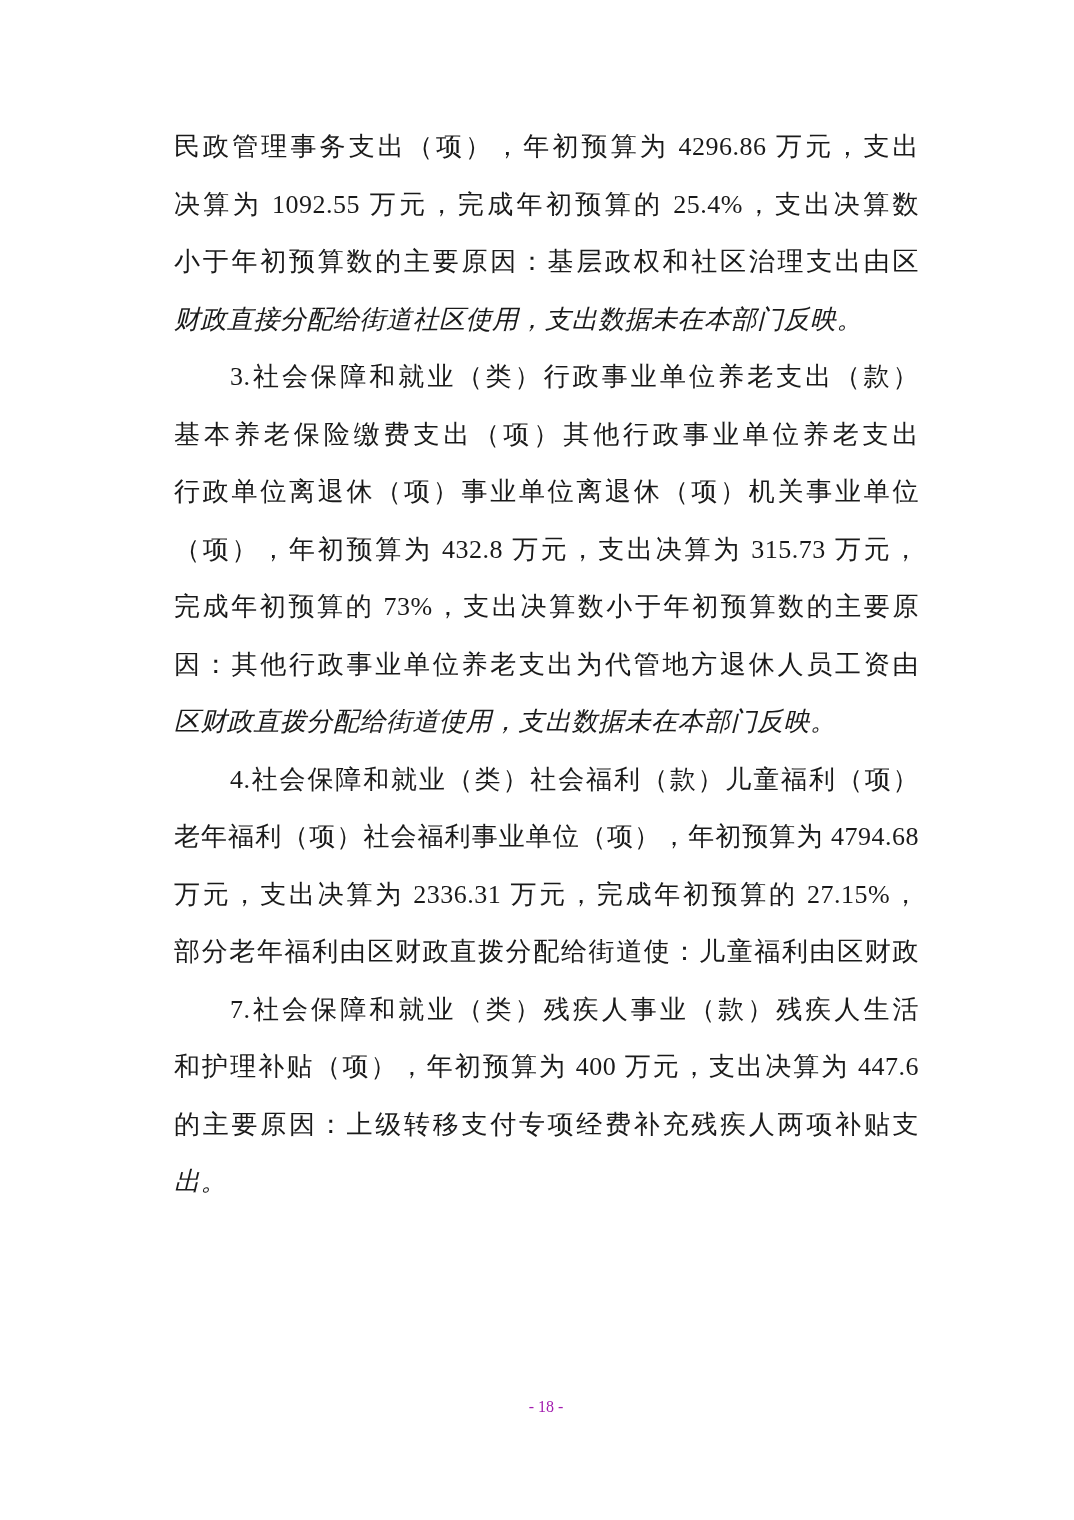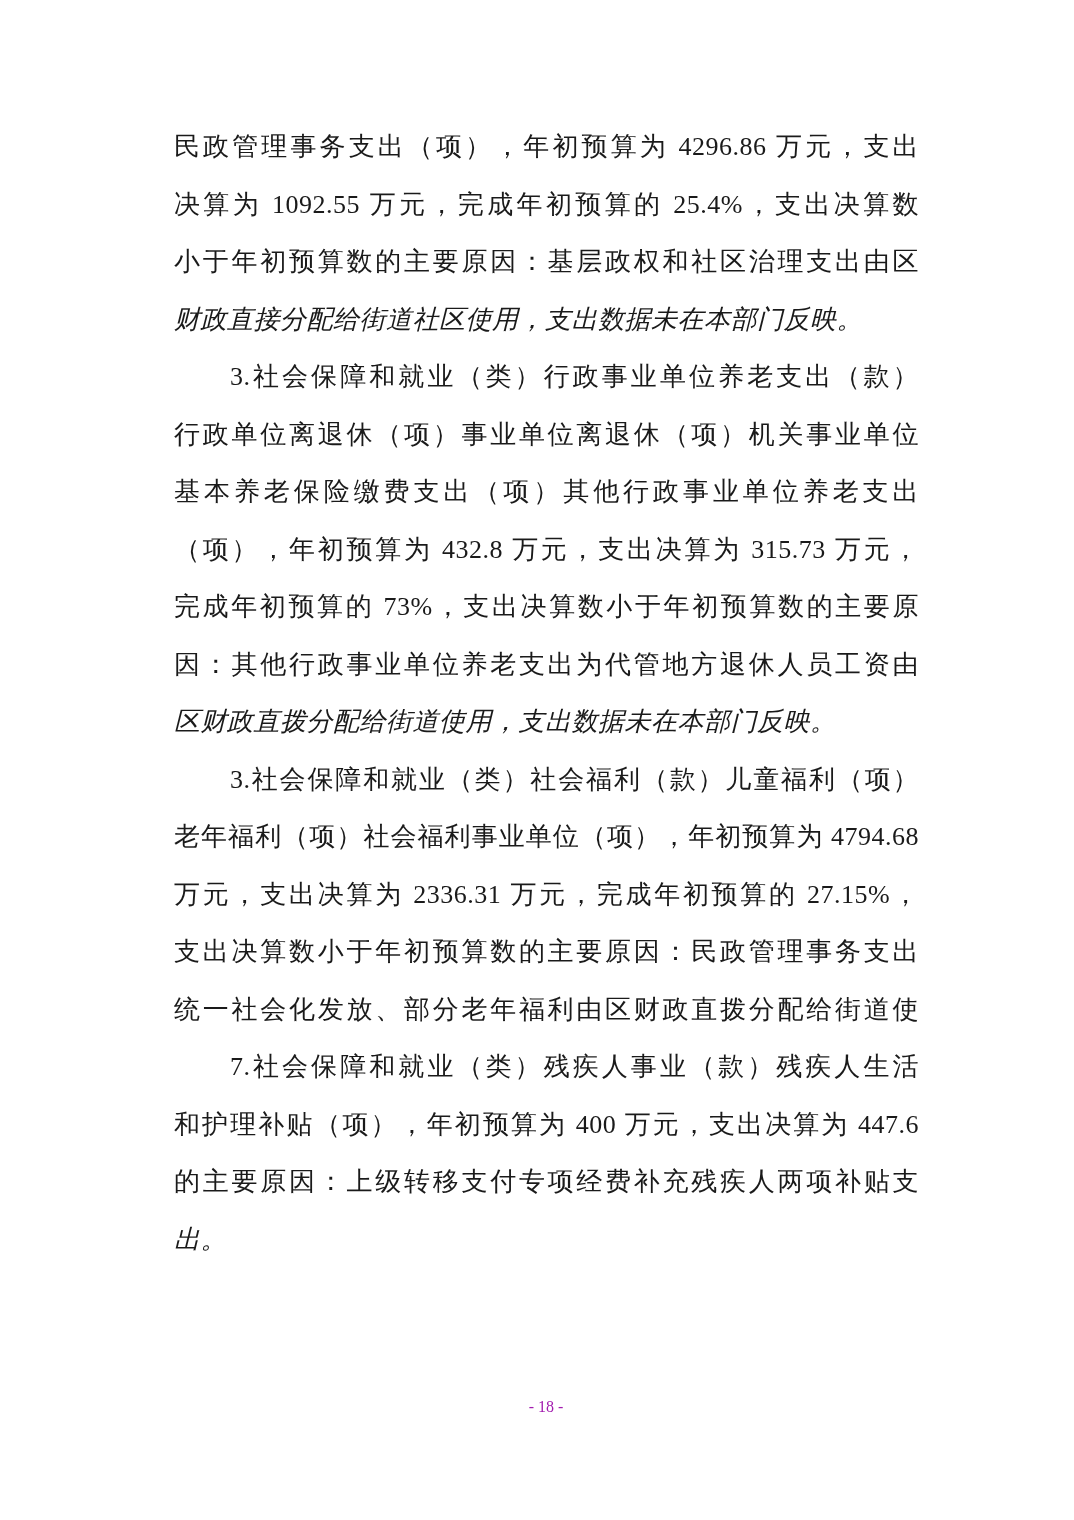--- a/index.html
+++ b/index.html
@@ -58,33 +58,32 @@
 <div class="page">
   <div class="content">
       <div class="paragraph">
         <div class="line">民政管理事务支出（项），年初预算为 4296.86 万元，支出</div>
         <div class="line">决算为 1092.55 万元，完成年初预算的 25.4%，支出决算数</div>
         <div class="line">小于年初预算数的主要原因：基层政权和社区治理支出由区</div>
         <div class="line last">财政直接分配给街道社区使用，支出数据未在本部门反映。</div>
       </div>
       <div class="paragraph">
         <div class="line indent">3.社会保障和就业（类）行政事业单位养老支出（款）</div>
+        <div class="line">基本养老保险缴费支出（项）其他行政事业单位养老支出</div>
         <div class="line">行政单位离退休（项）事业单位离退休（项）机关事业单位</div>
-        <div class="line">基本养老保险缴费支出（项）其他行政事业单位养老支出</div>
         <div class="line">（项），年初预算为 432.8 万元，支出决算为 315.73 万元，</div>
         <div class="line">完成年初预算的 73%，支出决算数小于年初预算数的主要原</div>
         <div class="line">因：其他行政事业单位养老支出为代管地方退休人员工资由</div>
         <div class="line last">区财政直拨分配给街道使用，支出数据未在本部门反映。</div>
       </div>
       <div class="paragraph">
-        <div class="line indent">3.社会保障和就业（类）社会福利（款）儿童福利（项）</div>
+        <div class="line indent">4.社会保障和就业（类）社会福利（款）儿童福利（项）</div>
         <div class="line">老年福利（项）社会福利事业单位（项），年初预算为 4794.68</div>
         <div class="line">万元，支出决算为 2336.31 万元，完成年初预算的 27.15%，</div>
-        <div class="line">支出决算数小于年初预算数的主要原因：民政管理事务支出</div>
-        <div class="line">统一社会化发放、部分老年福利由区财政直拨分配给街道使</div>
+        <div class="line">部分老年福利由区财政直拨分配给街道使：儿童福利由区财政</div>
       </div>
       <div class="paragraph">
         <div class="line indent">7.社会保障和就业（类）残疾人事业（款）残疾人生活</div>
         <div class="line">和护理补贴（项），年初预算为 400 万元，支出决算为 447.6</div>
         <div class="line">的主要原因：上级转移支付专项经费补充残疾人两项补贴支</div>
         <div class="line last">出。</div>
       </div>
     </div>
   <div class="footer">- 18 -</div>
 </div>

